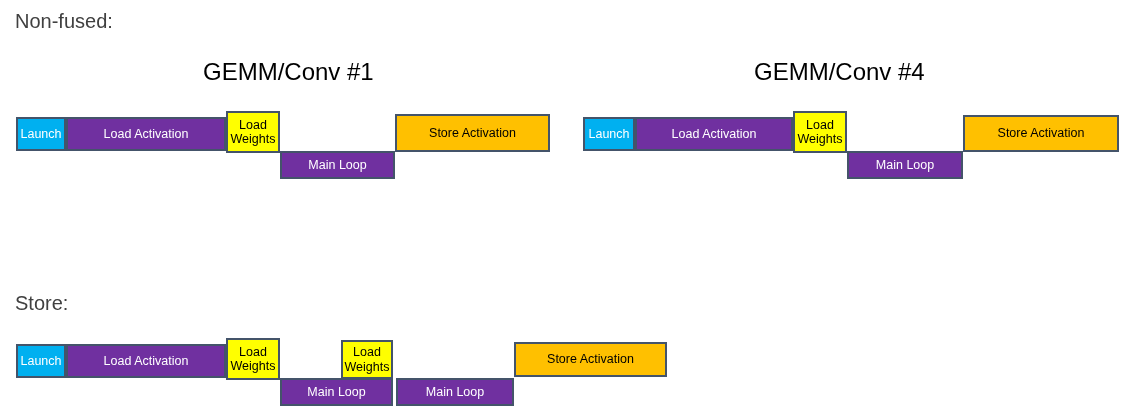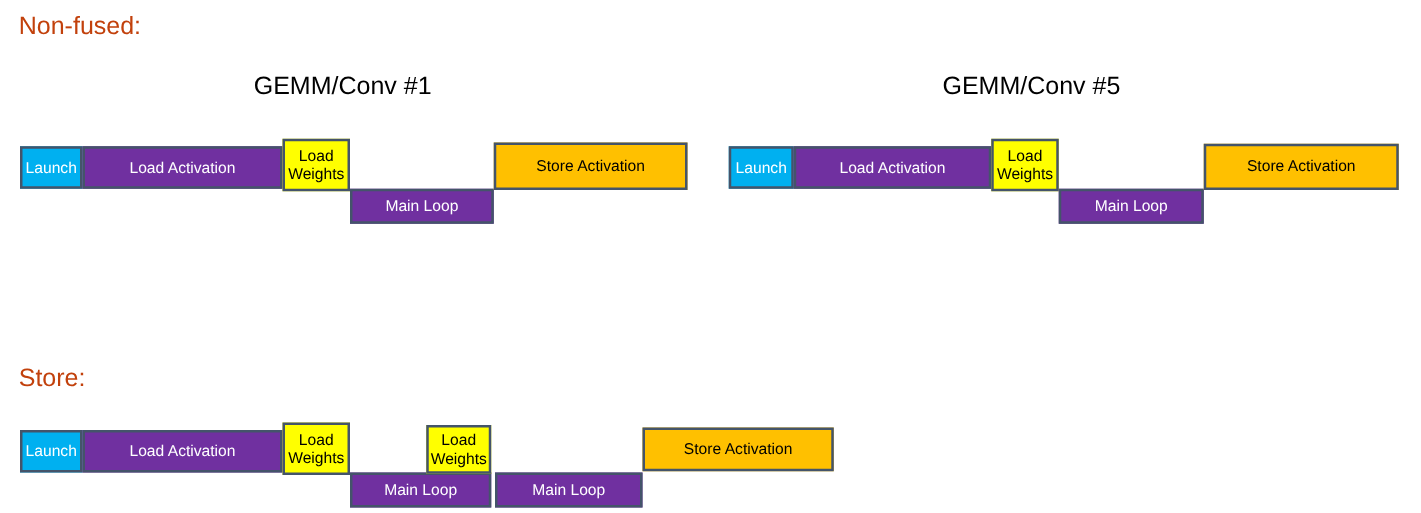--- a/index.html
+++ b/index.html
@@ -11,28 +11,28 @@
   .canvas {
     position: relative;
     width: 1137px;
     height: 410px;
     background: #ffffff;
     overflow: hidden;
   }
   .section-title {
     position: absolute;
     font-size: 20px;
-    color: #c2410c;
+    color: #404040;
     white-space: nowrap;
   }
   .group-title {
     position: absolute;
-    font-size: 20px;
+    font-size: 24px;
     color: #000000;
-    text-align: left;
+    text-align: right;
     white-space: nowrap;
   }
   #lbl-nonfused { left: 15px; top: 10px; }
   #hdr-gemm1    { left: 203px; top: 58px; width: 158px; }
   #hdr-gemm2    { left: 754px; top: 58px; width: 158px; }
   #lbl-fused    { left: 15px; top: 292px; }
   .block {
     position: absolute;
     box-sizing: border-box;
     border: 2px solid #44546A;
@@ -46,21 +46,21 @@
   }
 </style>
 </head>
 <body>
 
 <div class="canvas">
   <div class="section-title" id="lbl-nonfused">Non-fused:</div>
 
   <div class="group-title" id="hdr-gemm1">GEMM/Conv #1</div>
 
-  <div class="group-title" id="hdr-gemm2">GEMM/Conv #5</div>
+  <div class="group-title" id="hdr-gemm2">GEMM/Conv #4</div>
 
   <div class="section-title" id="lbl-fused">Store:</div>
 
   <div id="blocks-layer">
       <div class="block" style="left: 16px; top: 117px; width: 50px; height: 34px; background: rgb(0, 176, 240); border-color: rgb(68, 84, 106); color: rgb(255, 255, 255);">Launch</div>
       <div class="block" style="left: 66px; top: 117px; width: 160px; height: 34px; background: rgb(112, 48, 160); border-color: rgb(68, 84, 106); color: rgb(255, 255, 255);">Load Activation</div>
       <div class="block" style="left: 226px; top: 111px; width: 54px; height: 42px; background: rgb(255, 255, 0); border-color: rgb(68, 84, 106); color: rgb(0, 0, 0);">Load Weights</div>
       <div class="block" style="left: 280px; top: 151px; width: 115px; height: 28px; background: rgb(112, 48, 160); border-color: rgb(68, 84, 106); color: rgb(255, 255, 255);">Main Loop</div>
       <div class="block" style="left: 395px; top: 114px; width: 155px; height: 38px; background: rgb(255, 192, 0); border-color: rgb(68, 84, 106); color: rgb(0, 0, 0);">Store Activation</div>
       <div class="block" style="left: 583px; top: 117px; width: 52px; height: 34px; background: rgb(0, 176, 240); border-color: rgb(68, 84, 106); color: rgb(255, 255, 255);">Launch</div>

